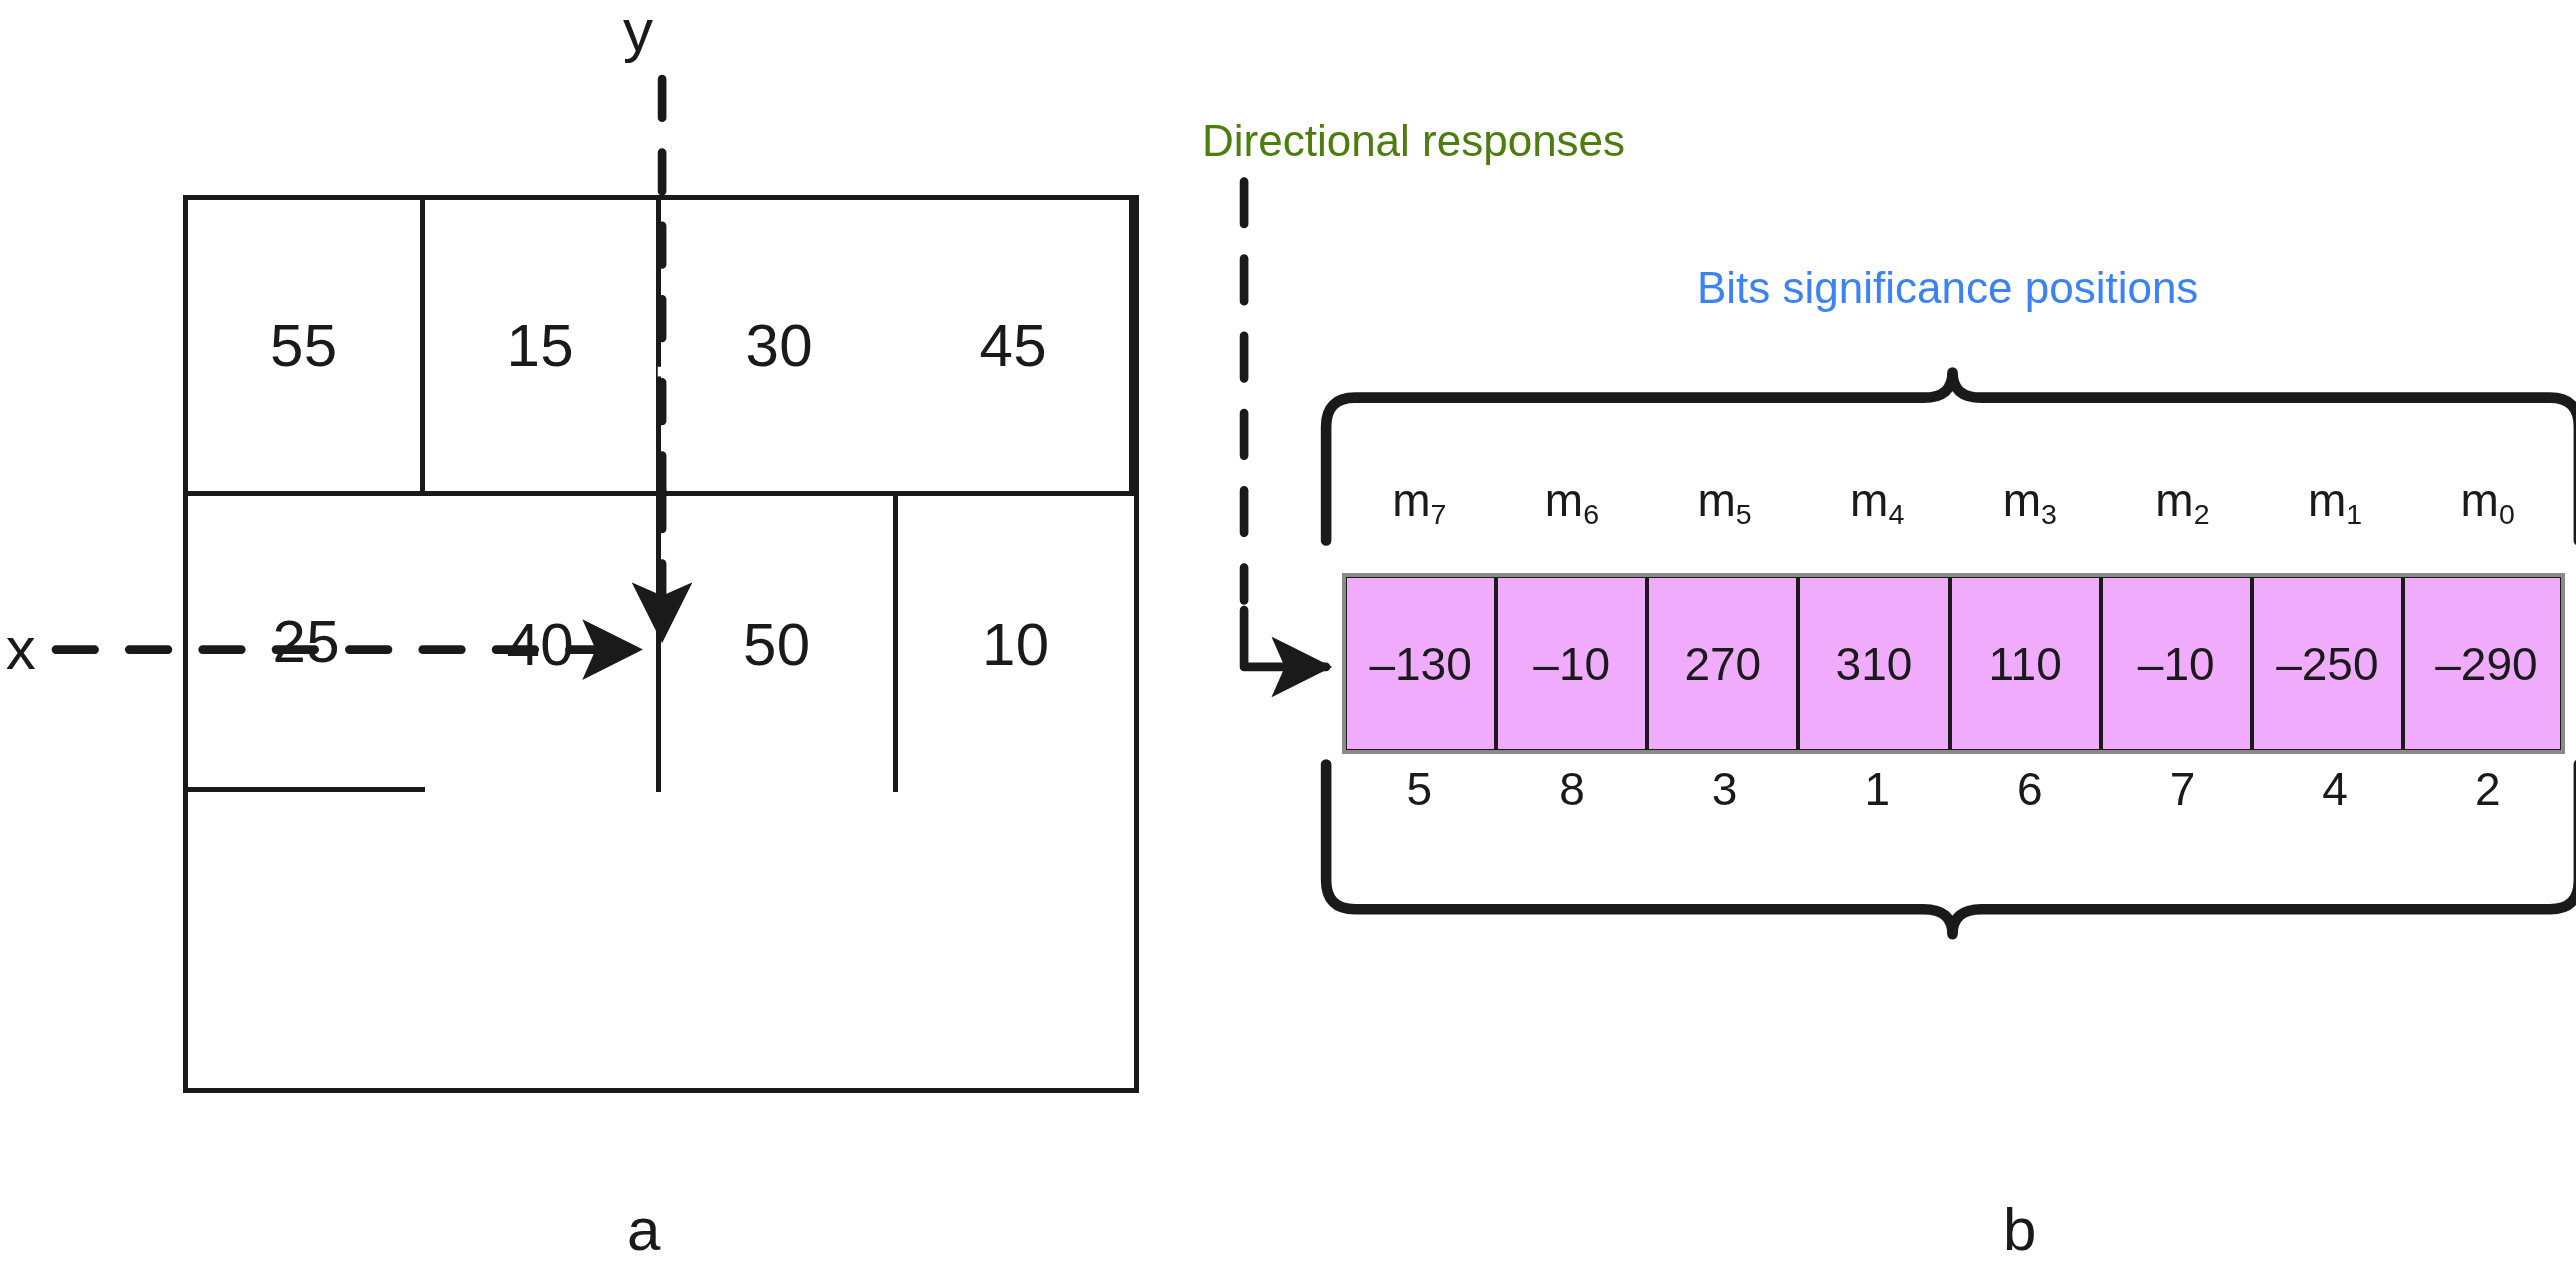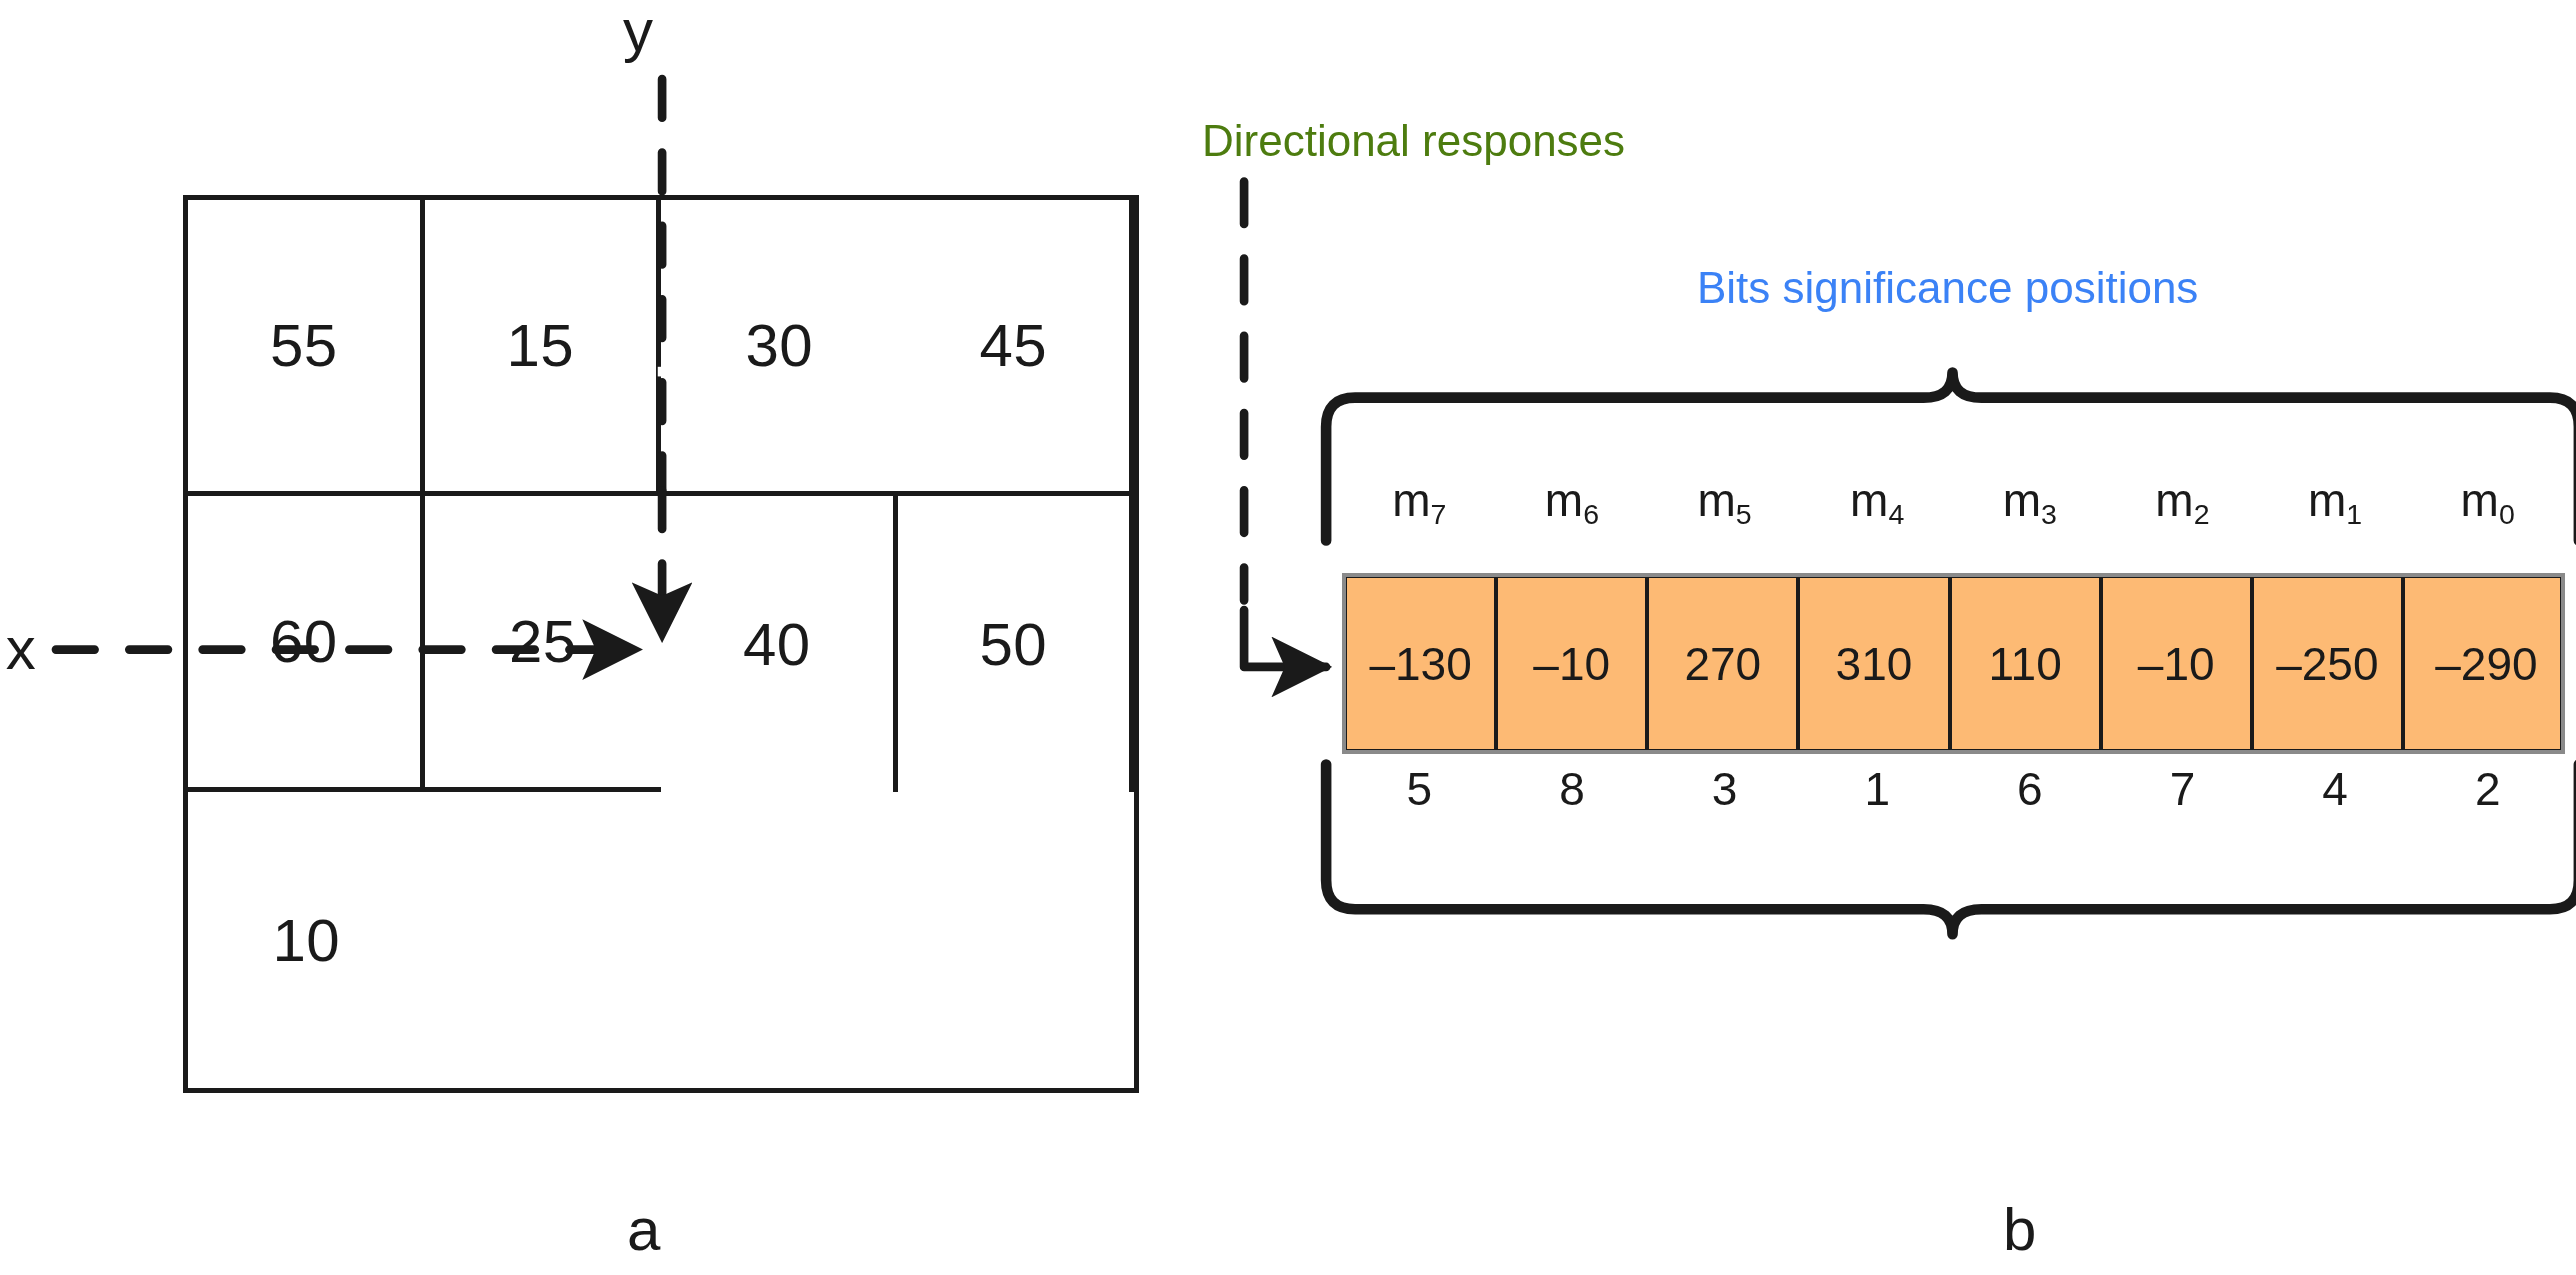--- a/index.html
+++ b/index.html
@@ -153,21 +153,21 @@
   .value-cell {
     flex: 1 1 0;
     display: flex;
     align-items: center;
     justify-content: center;
     border-right: 4.8px solid #1a1a1a;
     box-sizing: border-box;
     font-size: 46px;
     font-family: "Liberation Sans", sans-serif;
     color: #1a1a1a;
-    background: #fdba74;
+    background: #f0abfc;
     position: relative;
     z-index: 1;
     white-space: nowrap;
   }
   .value-cell.col-last { border-right: none; padding-left: 8px; }
 
   
   #rank-row {
     position: absolute;
     left: 1343px;
@@ -191,21 +191,20 @@
   <div class="abs" id="panel-a" style="left:0;top:0;width:1197px;height:1276px;">
 
     <div class="axis-label" id="axis-label-y">y</div>
     <div class="axis-label" id="axis-label-x">x</div>
 
     <div id="panel-a-grid">
       <div class="grid-cell">55</div>
       <div class="grid-cell">15</div>
       <div class="grid-cell col-last">30</div>
       <div class="grid-cell">45</div>
-      <div class="grid-cell">60</div>
       <div class="grid-cell col-last">25</div>
       <div class="grid-cell row-last">40</div>
       <div class="grid-cell row-last">50</div>
       <div class="grid-cell row-last col-last">10</div>
     </div>
 
     <div class="panel-caption" id="panel-caption-a">a</div>
   </div>
 
   <div class="abs" id="panel-b-wrap" style="left:0;top:0;width:2576px;height:1276px;">

